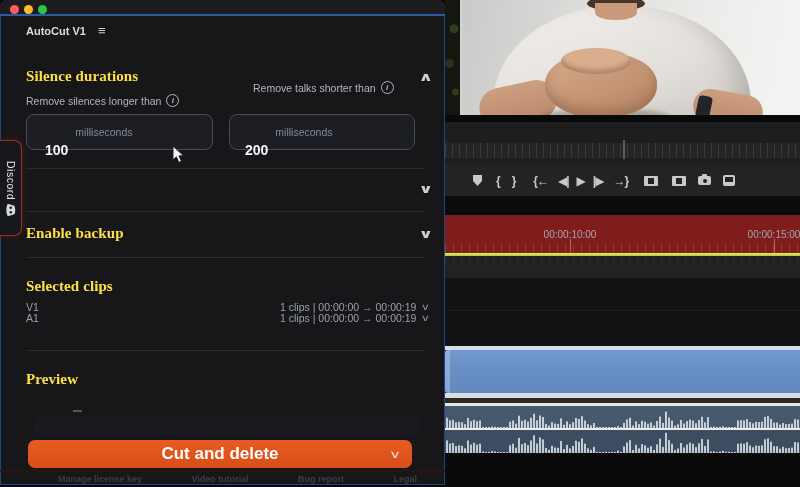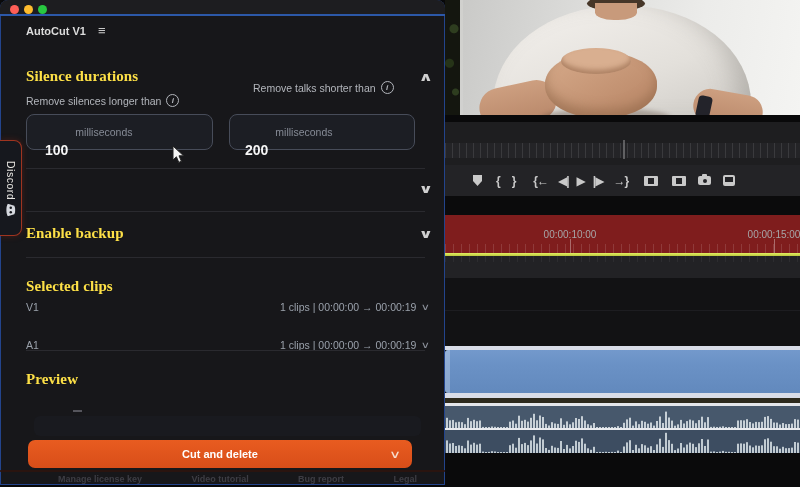--- a/index.html
+++ b/index.html
@@ -41,21 +41,21 @@
   .clip-info{display:flex;align-items:center;gap:6px;}
   .row-chev{font-size:9px;color:#8a8f99;transform:scaleX(1.4);}
 
   #preview-dash{position:absolute;left:73px;top:410px;width:9px;height:2px;background:#55555c;}
   #preview-strip{position:absolute;left:34px;right:24px;top:416px;height:20px;
     background:#1c1e24;border-radius:6px;opacity:.55;}
 
   #cut-button{position:absolute;left:28px;top:440px;width:384px;height:28px;border-radius:7px;
     background:linear-gradient(180deg,#e85c20,#d84e19);display:flex;align-items:center;
     justify-content:center;cursor:pointer;}
-  #cut-button .label{font-size:11px;font-weight:bold;color:#fff;}
+  #cut-button .label{font-size:17px;font-weight:bold;color:#fff;}
   #cut-button .chev-btn{position:absolute;right:13px;font-size:11px;color:#f6ddcd;transform:scaleX(1.5);}
   #under-button-line{position:absolute;left:0;right:0;top:470px;height:2px;background:#30140d;opacity:.8;}
 
   #panel-footer{position:absolute;left:58px;right:28px;top:474px;display:flex;
     justify-content:space-between;font-size:9px;color:#47474f;font-weight:bold;}
   #panel-footer span{opacity:.8;}
 
   
   #discord-tab{position:absolute;left:0;top:140px;width:21px;height:94px;background:#16181e;
     border:1.5px solid #9e3420;border-left:none;border-radius:0 8px 8px 0;
@@ -194,21 +194,21 @@
     <div class="divider" style="top:257px;"></div>
 
     <div class="section-title" style="top:278px;">Selected clips</div>
     <div class="clip-row" style="top:301px;">
       <span>V1</span>
       <span class="clip-info">
         <span>1 clips | 00:00:00 → 00:00:19</span>
         <span class="row-chev">∨</span>
       </span>
     </div>
-    <div class="clip-row" style="top:339px;gap:41px;">
+    <div class="clip-row" style="top:312px;gap:41px;">
       <span>A1</span>
       <span class="clip-info">
         <span>1 clips | 00:00:00 → 00:00:19</span>
         <span class="row-chev">∨</span>
       </span>
     </div>
     <div class="divider" style="top:350px;"></div>
 
     <div class="section-title" style="top:371px;">Preview</div>
     <div id="preview-dash"></div>

